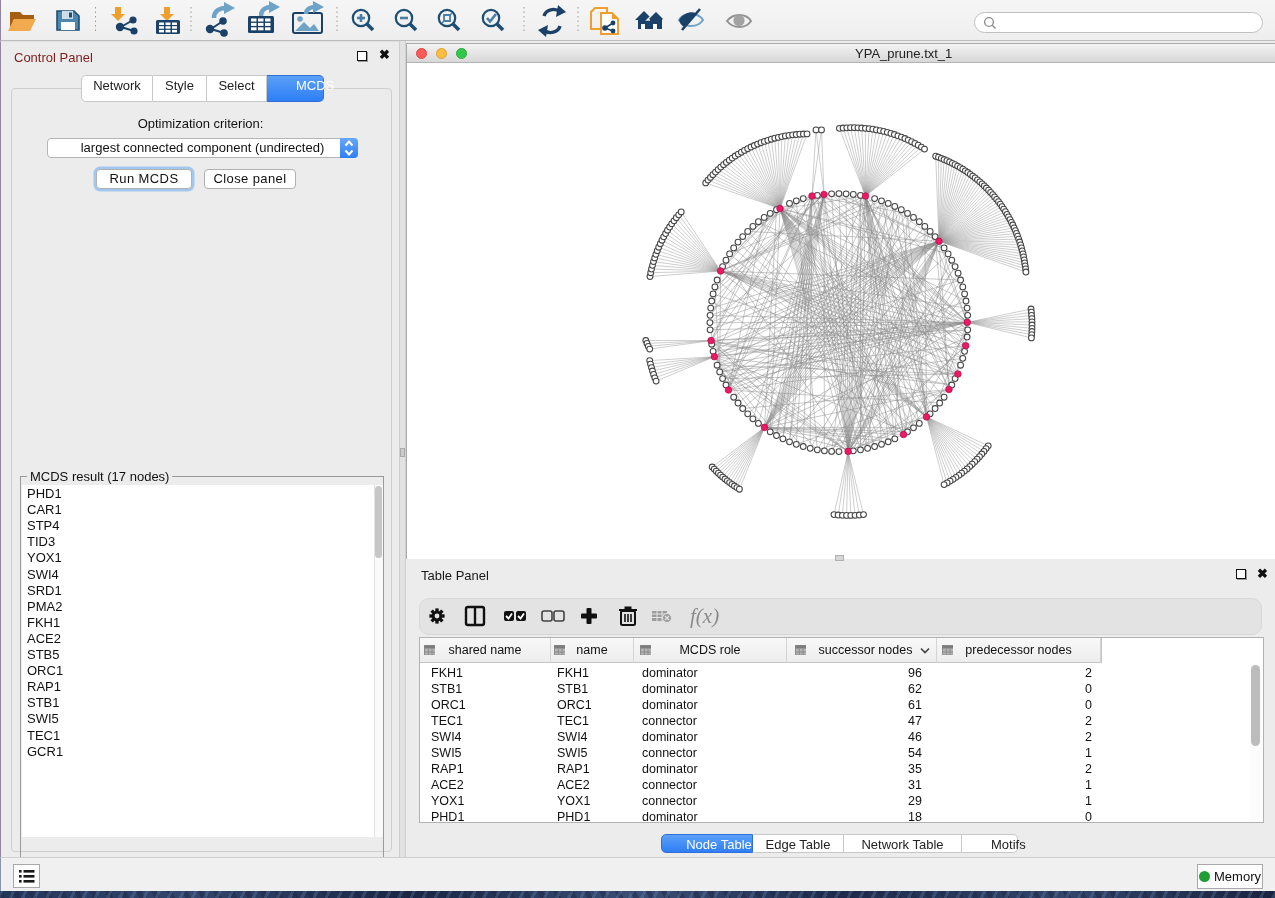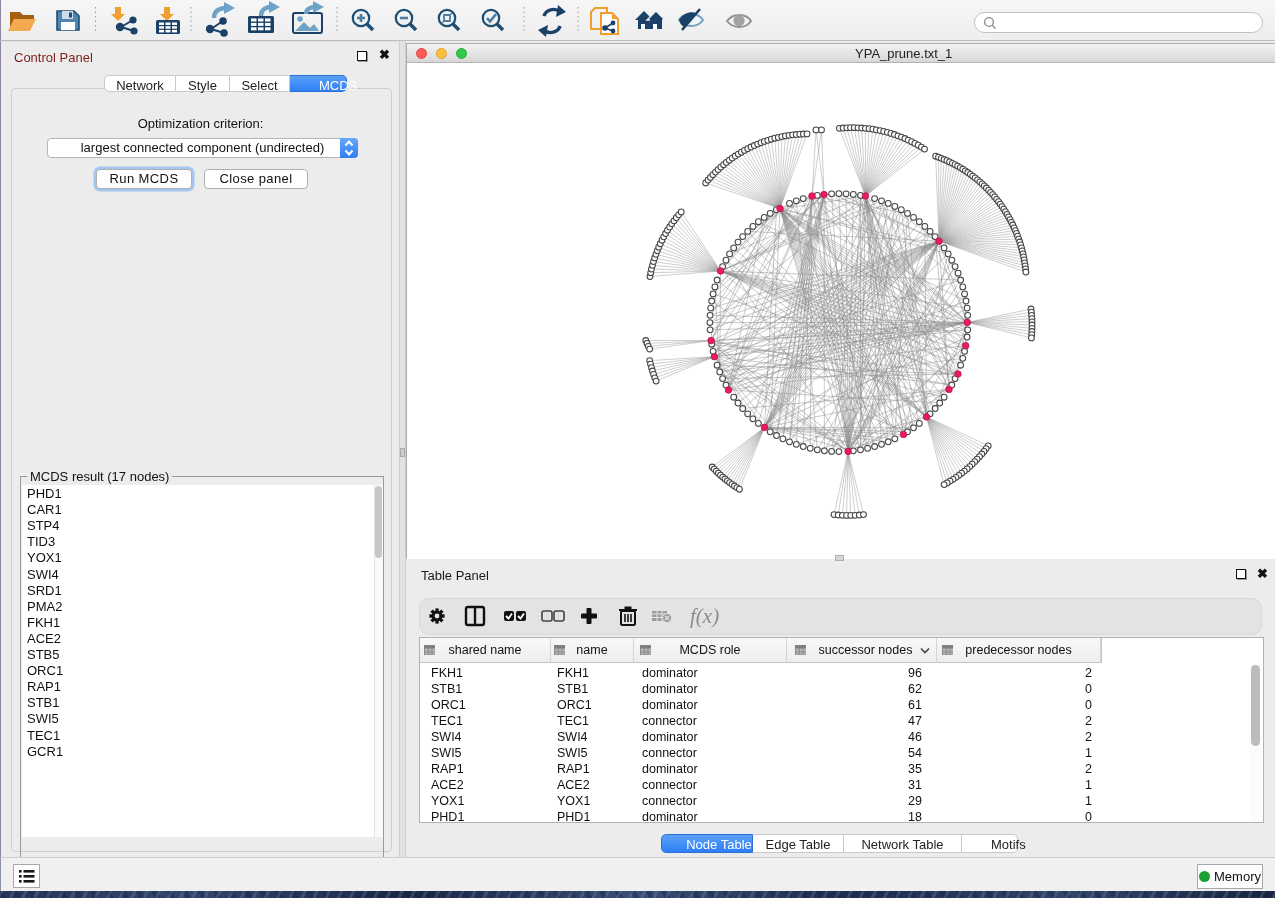--- a/index.html
+++ b/index.html
@@ -8,31 +8,31 @@
 .abs { position:absolute; }
 
 #toolbar { left:0; top:0; width:1275px; height:41px; background:linear-gradient(#f6f6f6,#eeeeee); border-bottom:1px solid #bdbdbd; border-left:1px solid #9184a0; }
 #searchbox { position:absolute; left:973px; top:12px; width:289px; height:21px; background:#fff; border:1px solid #c0c0c0; border-radius:11px; }
 
 #cpanel { left:0; top:41px; width:399px; height:816px; background:#ececec; border-left:1px solid #9184a0; border-top:1px solid #e0e0e0;}
 #cpanel .ptitle { position:absolute; left:13px; top:8px; font-size:13px; color:#7f1d1d; }
 .wbtn-sq { position:absolute; width:10px; height:10px; border:1.5px solid #111; background:#fff; box-shadow:1px 1px 0 #999;}
 .wbtn-x { position:absolute; font-size:13px; font-weight:bold; color:#111; line-height:10px;}
 #cpcard { position:absolute; left:10px; top:46px; width:381px; height:764px; border:1px solid #cfcfcf; border-radius:4px; background:#ececec; }
-.tabs { position:absolute; display:flex; height:17px;margin-left:23px; }
+.tabs { position:absolute; display:flex; height:27px; }
 .tab { font-size:13px; color:#222; background:#fff; border:1px solid #c8c8c8; border-left:none; padding:1px 0 0 0; line-height:17px; text-align:center;}
 .tab.first { border-left:1px solid #c8c8c8; border-radius:5px 0 0 5px; }
 .tab.last  { border-radius:0 5px 5px 0;padding-left:29px; }
 .tab.sel { background:linear-gradient(#5ba1f8,#2e7ef6); color:#fff; border-color:#2e70d8; }
 #optlabel { position:absolute; left:0; top:74px; width:399px; text-align:center; font-size:13px; color:#111; }
 #optsel { position:absolute; left:46px; top:96px; width:311px; height:20px; background:#fff; border:1px solid #b4b4b4; border-radius:4px; font-size:13px; color:#111; text-align:center; line-height:18px; }
 #optsel .stepper { position:absolute; right:-1px; top:-1px; width:18px; height:20px; background:linear-gradient(#66a8f9,#2f7ef6); border-radius:0 4px 4px 0; }
 .btn { position:absolute; height:20px; background:#fff; border:1px solid #b0b0b0; border-radius:4px; font-size:13px; color:#111; text-align:center; line-height:18px; letter-spacing:0.4px; }
 #runbtn { left:95px; top:127px; width:96px; box-shadow:0 0 0 2.5px #a3c8f0; }
-#closebtn { left:203px; top:127px; width:104px; }
+#closebtn { left:203px; top:127px; width:92px; }
 #fieldset { position:absolute; left:19px; top:434px; width:364px; height:395px; border:1px solid #9a9a9a; }
 #fieldset .legend { position:absolute; left:6px; top:-8px; background:#ececec; padding:0 3px; font-size:13px; color:#111; }
 #mlist { position:absolute; left:1px; top:8px; width:361px; height:352px; background:#fff; font-size:13px; color:#111; }
 #mlist .li { padding:1.1px 0 0 5px; height:16.1px; }
 #mlist .sbtrack { position:absolute; right:0; top:0; width:9px; height:352px; background:#fafafa; border-left:1px solid #e2e2e2;}
 #mlist .sbthumb { position:absolute; right:1px; top:1px; width:7px; height:72px; background:#c6c6c6; border-radius:4px;}
 
 #vsplit { left:399px; top:41px; width:7px; height:816px; background:#e2e2e2; border-left:1px solid #cfcfcf; border-right:1px solid #cfcfcf; }
 #vhandle { left:400px; top:448px; width:5px; height:9px; background:#cccccc; border:1px solid #aaa; }
 #hhandle { left:835px; top:555px; width:9px; height:6px; background:#d6d6d6; border:1px solid #b0b0b0; }

